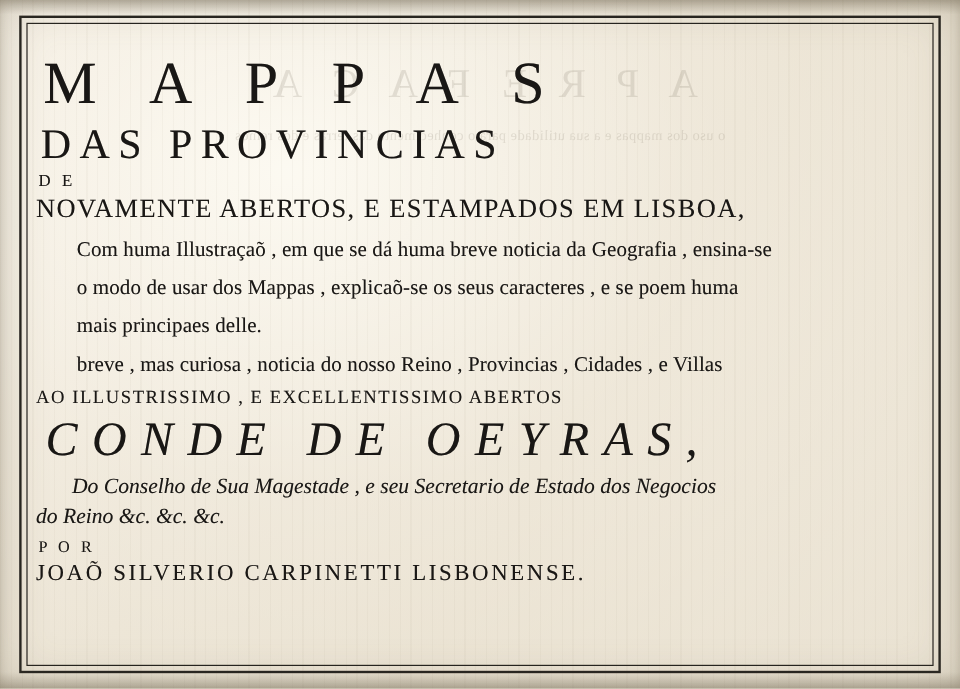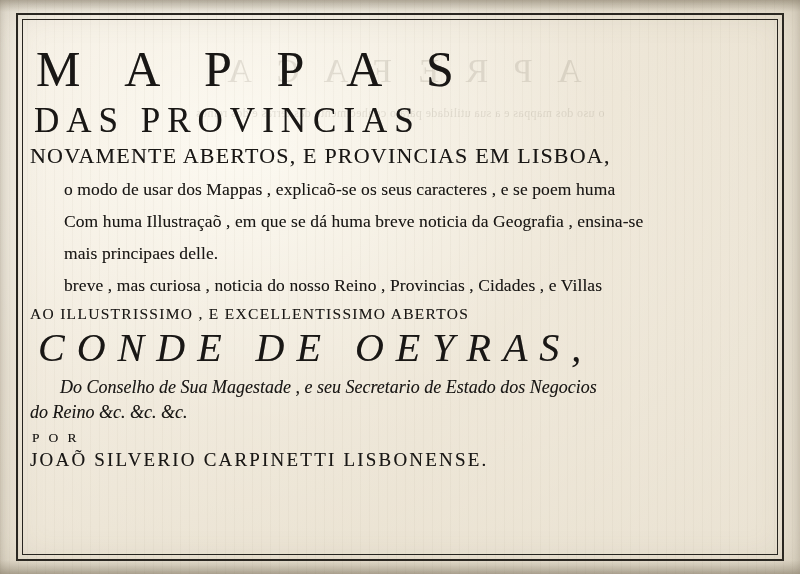--- a/index.html
+++ b/index.html
@@ -199,24 +199,25 @@
     <div class="bs">o uso dos mappas e a sua utilidade para o conhecimento das terras e dos reinos</div>
   </div>
 
   <div class="frame-outer"></div>
   <div class="frame-inner"></div>
 
   <div class="content">
 
     <div class="l-mappas">M A P P A S</div>
     <div class="l-dasprov">DAS PROVINCIAS</div>
-    <div class="l-novamente">NOVAMENTE ABERTOS, E PROVINCIAS EM LISBOA,</div>
-
+    <div class="l-de">D E</div>
+    <div class="l-novamente">NOVAMENTE ABERTOS, E ESTAMPADOS EM LISBOA,</div>
+
+    <div class="para">Com huma Illustraçaõ , em que se dá huma breve noticia da Geografia , ensina-se</div>
     <div class="para">o modo de usar dos Mappas , explicaõ-se os seus caracteres , e se poem huma</div>
-    <div class="para">Com huma Illustraçaõ , em que se dá huma breve noticia da Geografia , ensina-se</div>
     <div class="para">mais principaes delle.</div>
     <div class="para">breve , mas curiosa , noticia do nosso Reino , Provincias , Cidades , e Villas</div>
 
     <div class="l-ao-illust">AO ILLUSTRISSIMO , E EXCELLENTISSIMO ABERTOS</div>
     <div class="l-conde">CONDE DE OEYRAS,</div>
     <div class="l-conselho">Do Conselho de Sua Magestade , e seu Secretario de Estado dos Negocios</div>
     <div class="l-reino">do Reino &amp;c. &amp;c. &amp;c.</div>
 
     <div class="l-por">P O R</div>
     <div class="l-author">JOAÕ SILVERIO CARPINETTI LISBONENSE.</div>

